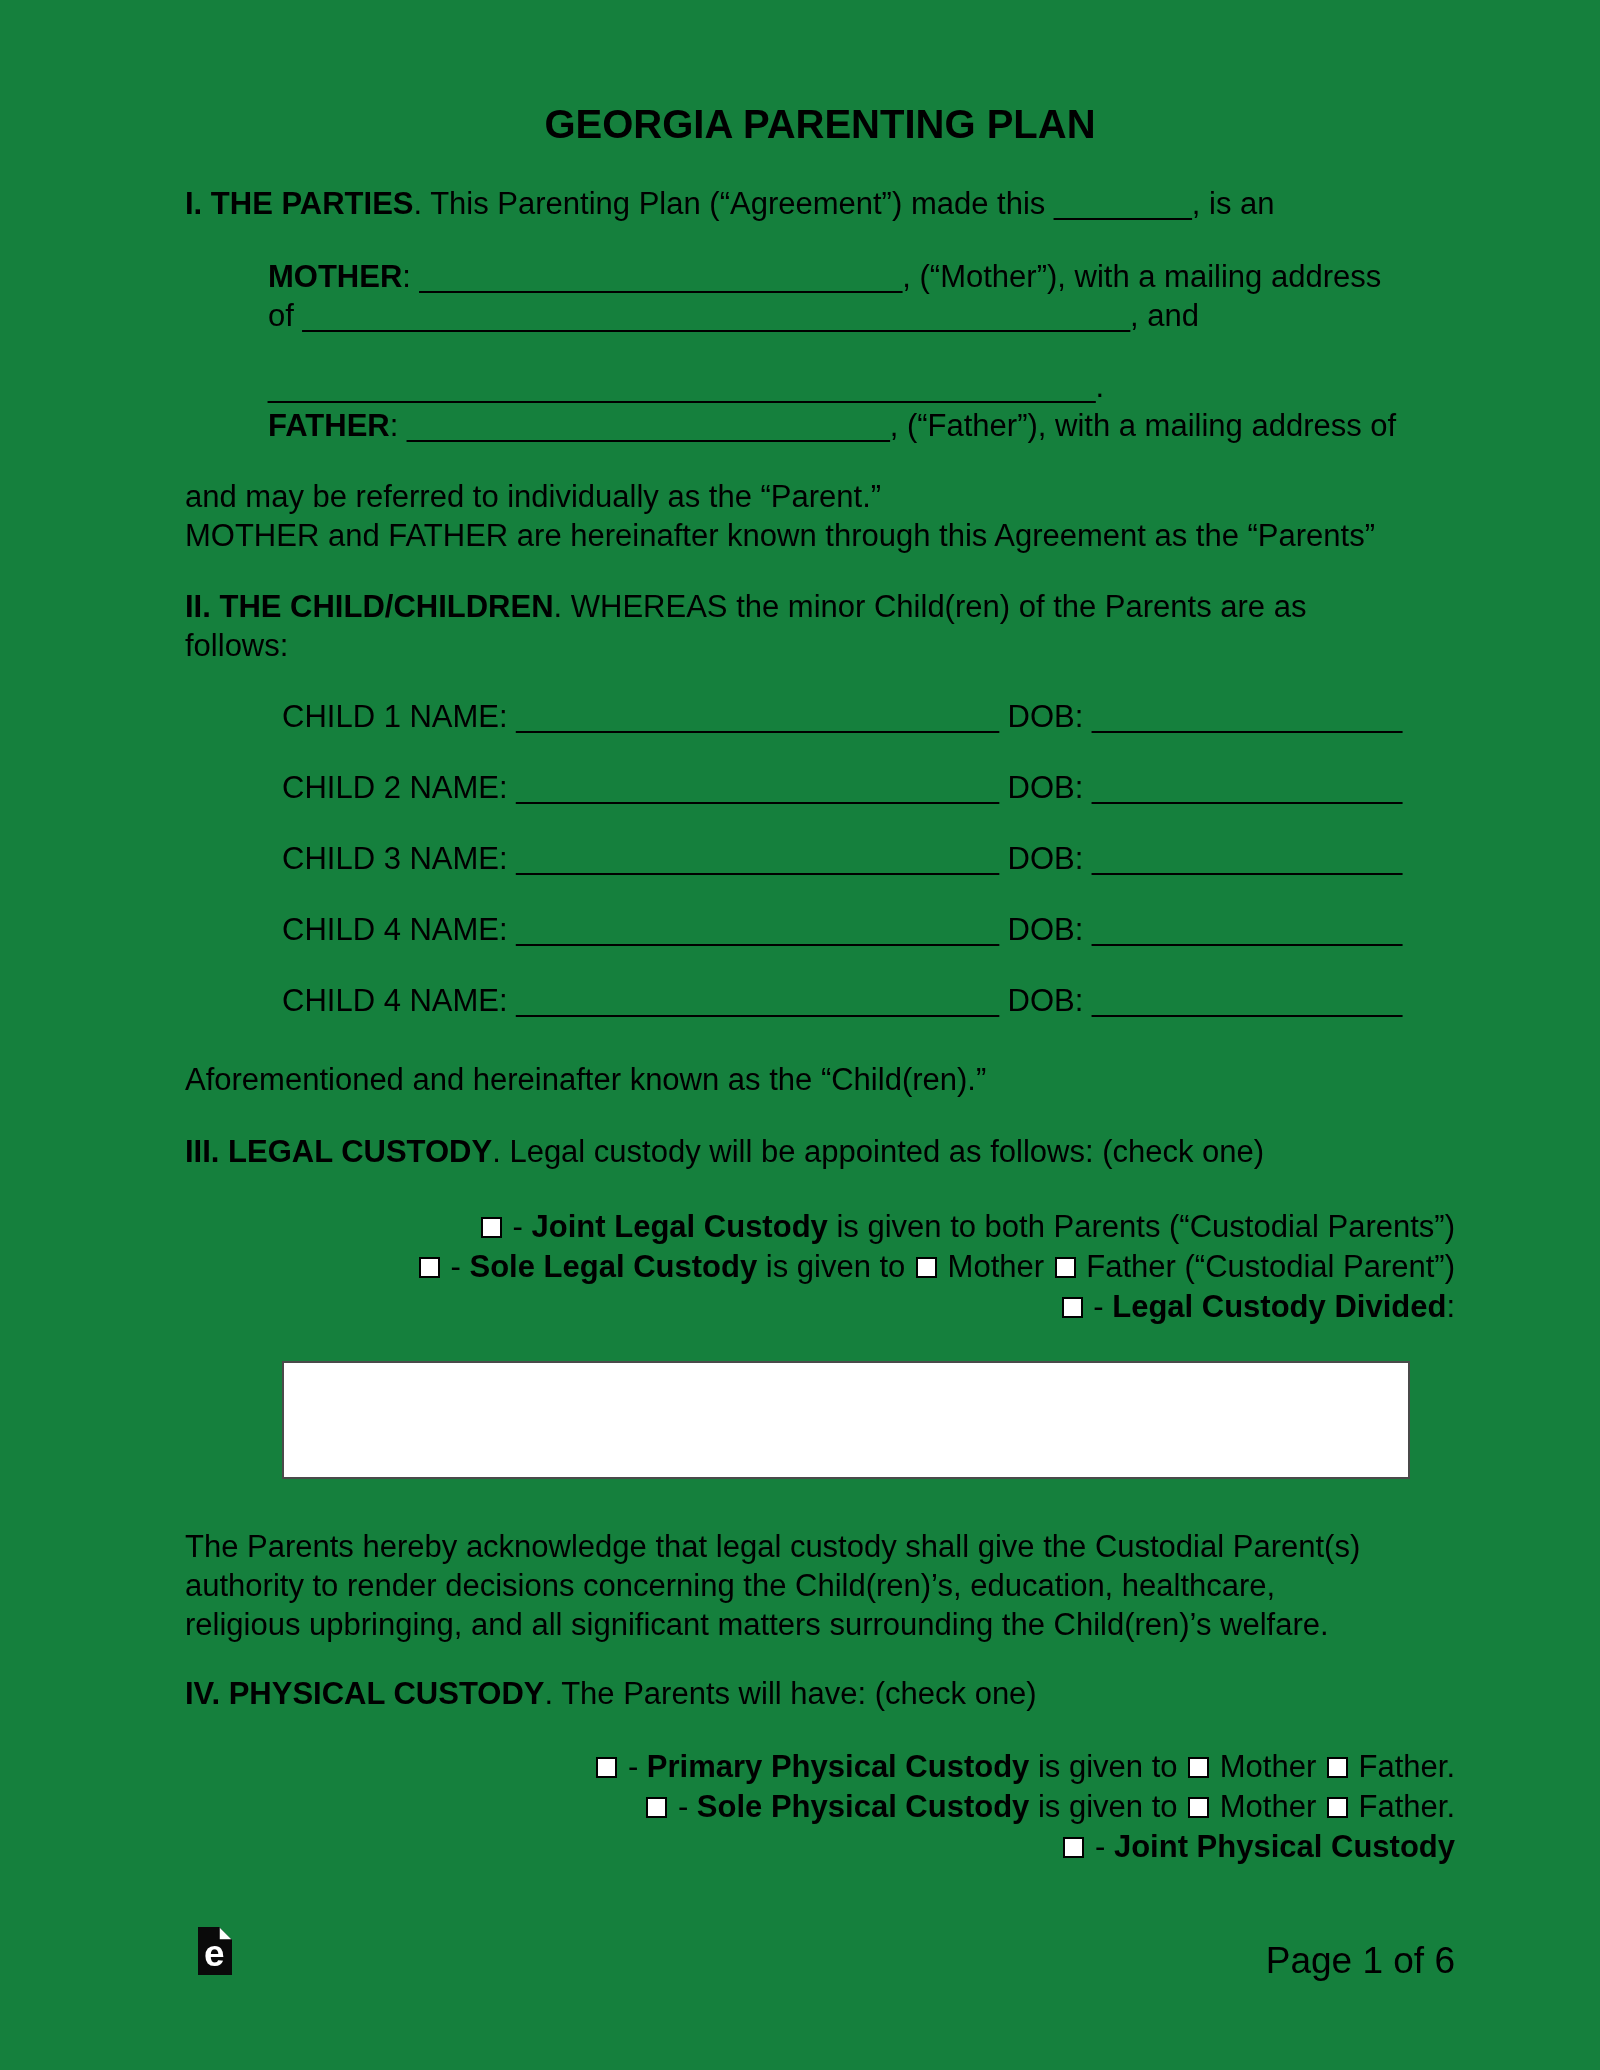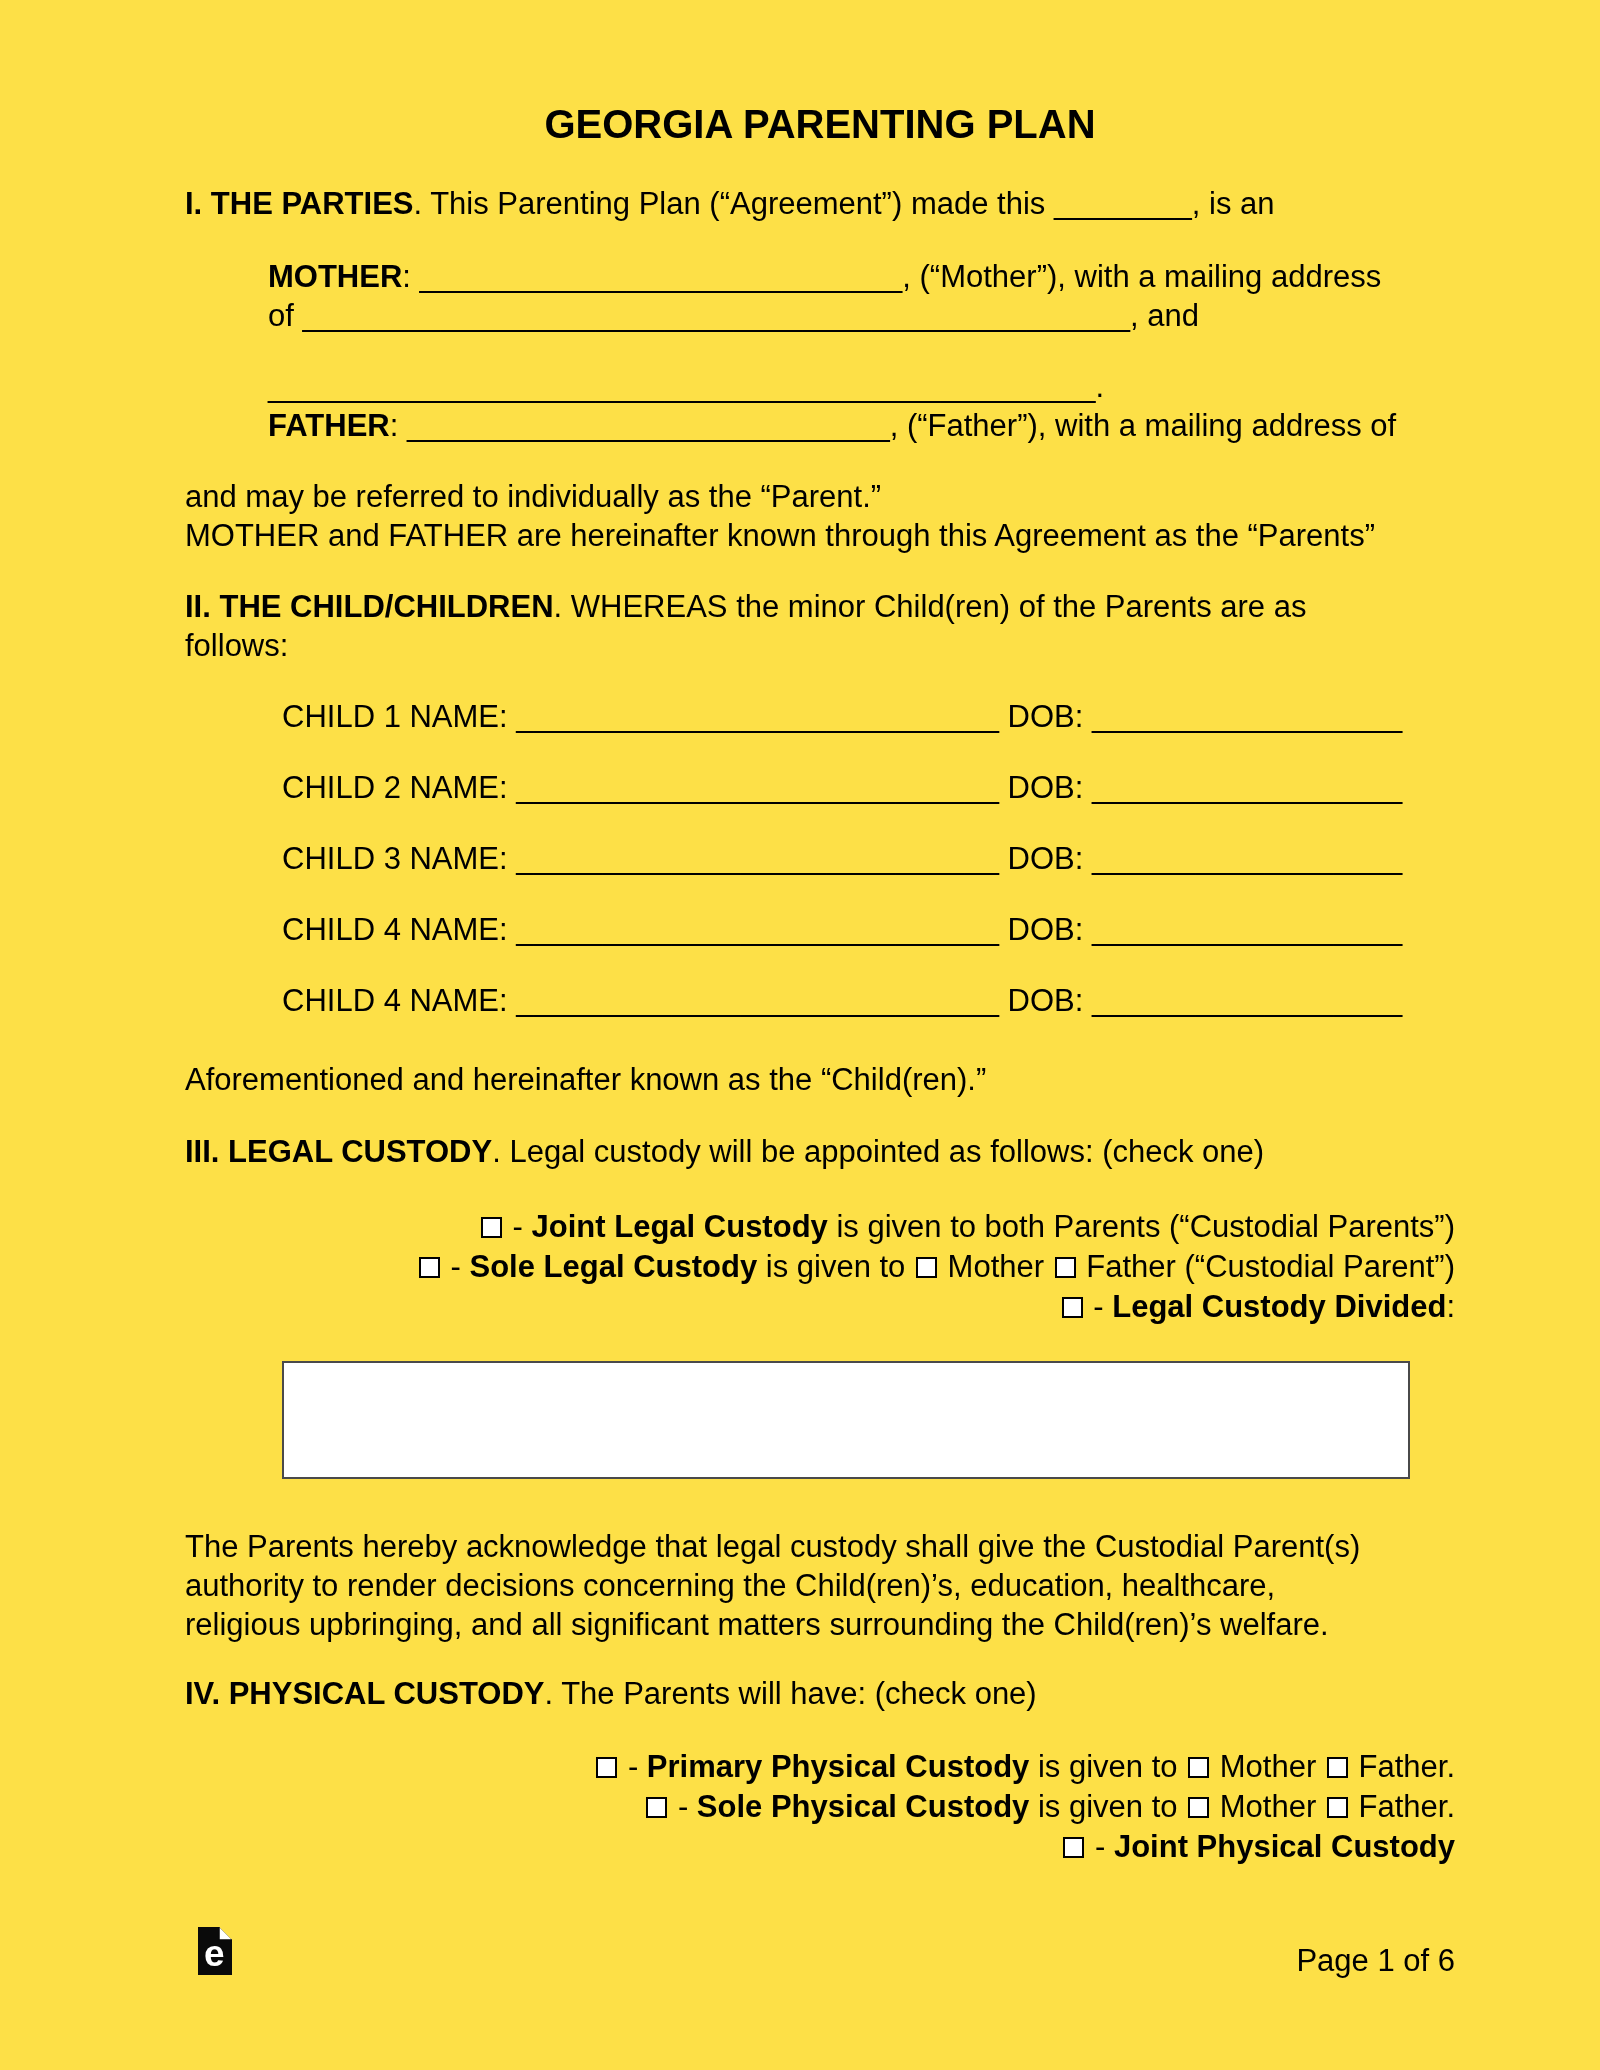--- a/index.html
+++ b/index.html
@@ -1,19 +1,19 @@
 <!DOCTYPE html>
 <html><head>
 <meta charset="utf-8">
 <style>
   html,body{margin:0;padding:0;background:#ffffff;}
   .page{
     position:relative;
     width:1600px;height:2070px;
-    background:#fde047;
+    background:#15803d;
     color:#000;
     font-family:"Liberation Sans",sans-serif;
     font-size:31px;
     box-sizing:border-box;
     padding:100px 145px 0 185px;
     overflow:hidden;
   }
   .title{
     font-size:40px;font-weight:700;line-height:48px;
     text-align:center;margin:0;
@@ -47,21 +47,21 @@
   #legal-heading{margin-top:33px;}
   #legal-options{margin-top:36px;}
   #legal-note{margin-top:48px;}
   #physical-heading{margin-top:30px;}
   #physical-options{margin-top:34px;}
   
   .logo{position:absolute;left:198px;top:1927px;width:34px;height:48px;}
   .logo text{font-family:"Liberation Sans",sans-serif;font-weight:700;font-size:37px;fill:#ffffff;}
   .page-num{
     position:absolute;top:1941px;right:145px;
-    font-size:31px;line-height:39px;
+    font-size:37px;line-height:39px;
   }
 </style>
 </head>
 <body>
 
 <div class="page">
 
   <h1 class="title">GEORGIA PARENTING PLAN</h1>
 
   <div class="para" id="parties-intro">

